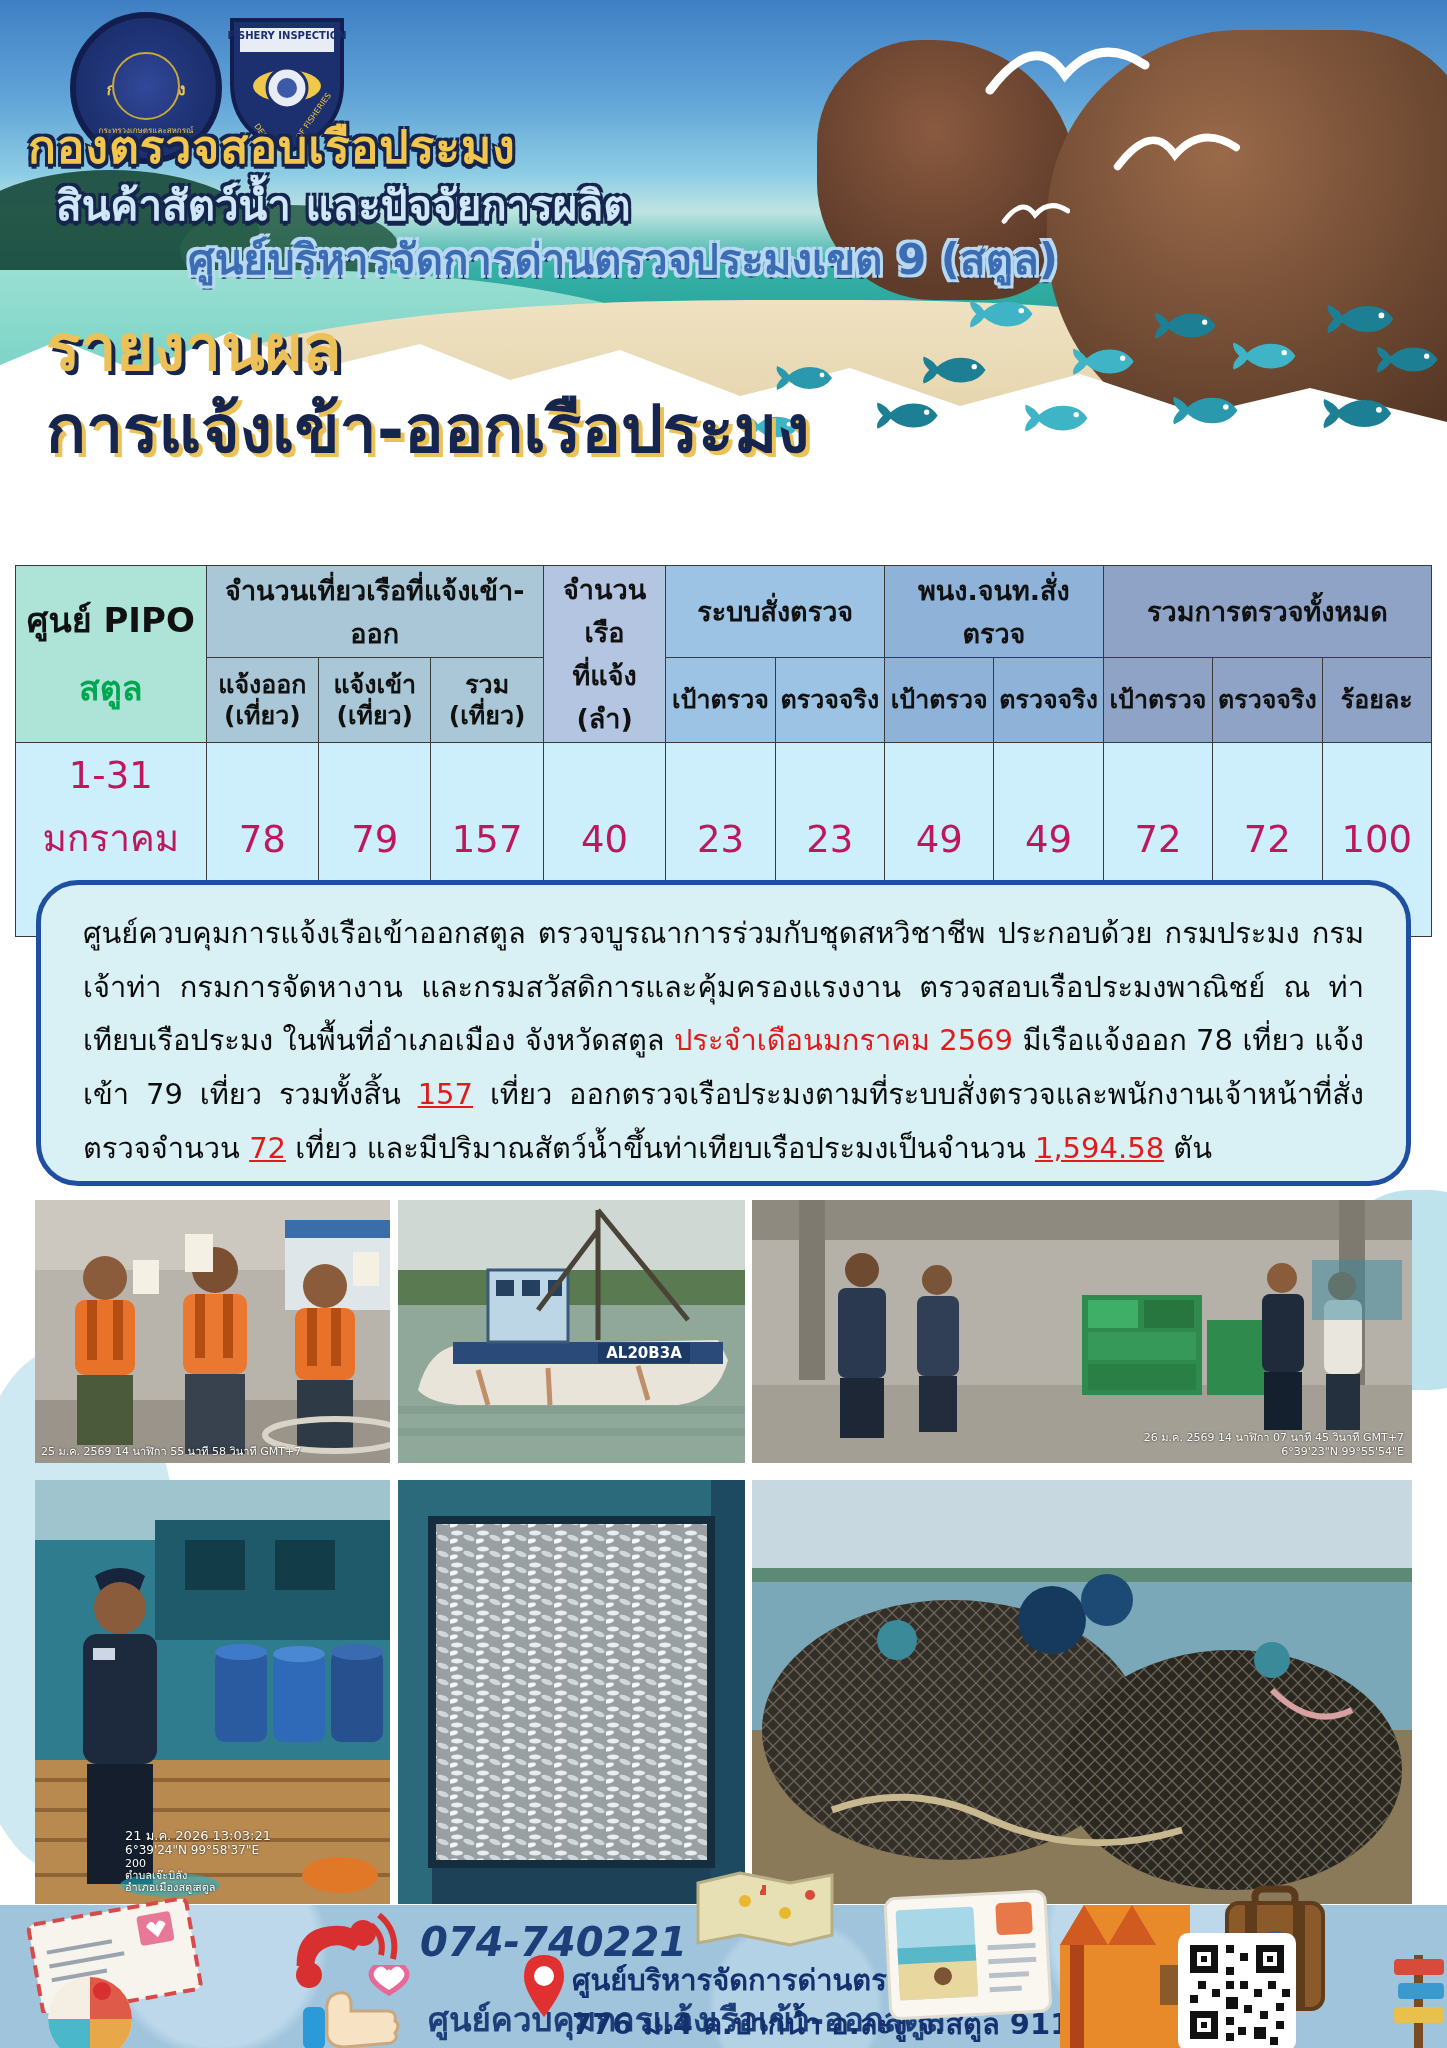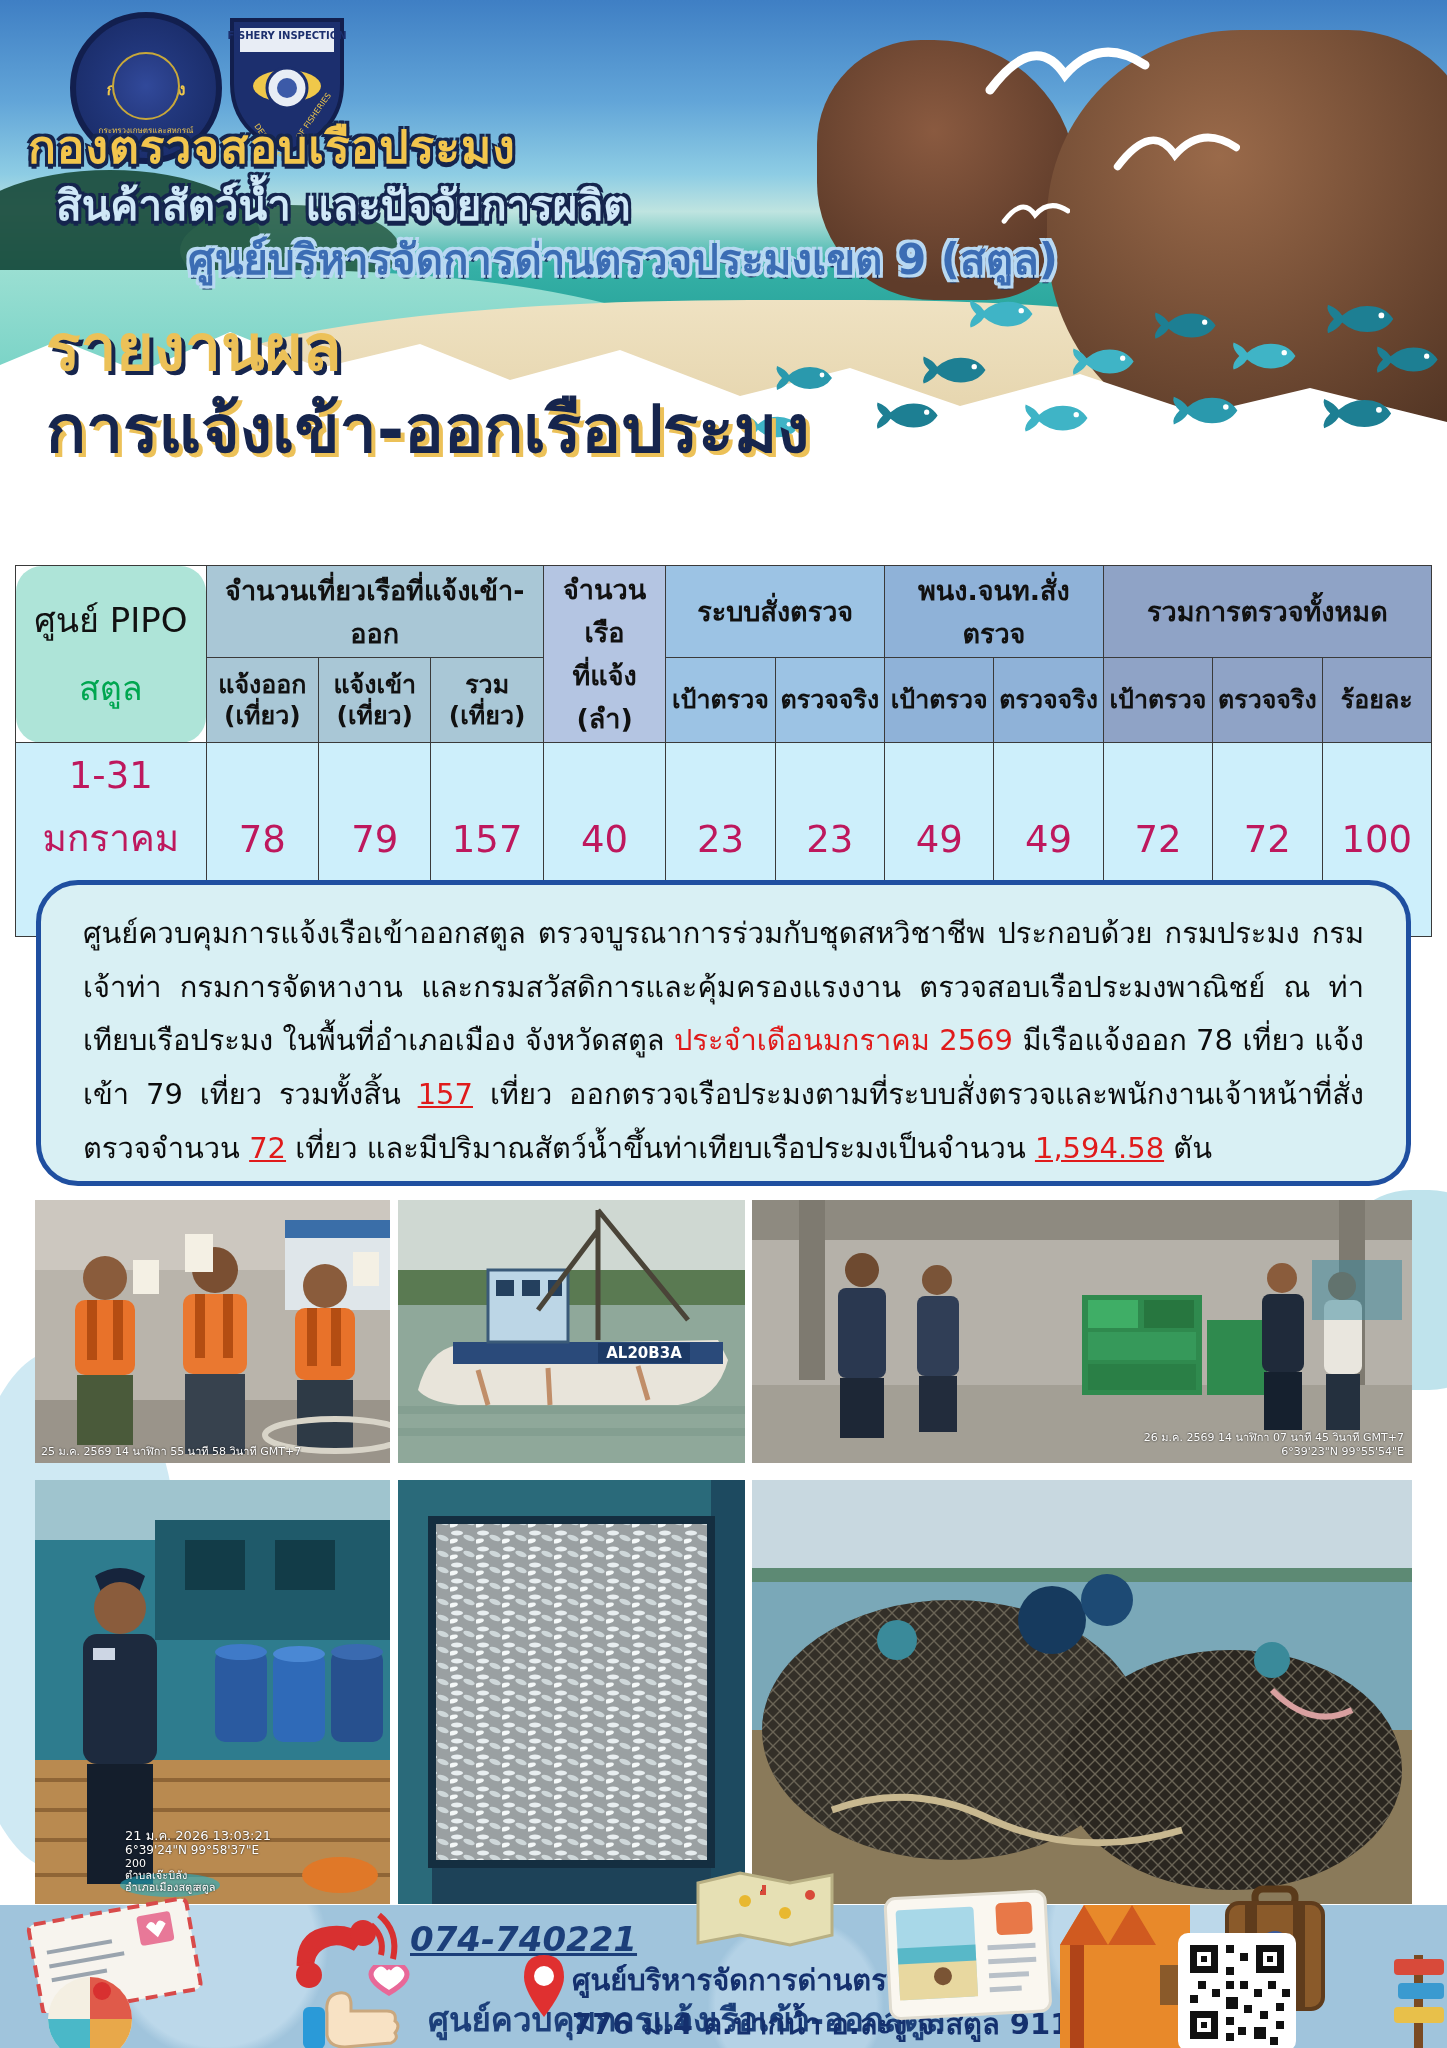--- a/index.html
+++ b/index.html
@@ -36,21 +36,21 @@
   
   .m-t1{position:absolute;left:46px;top:296px;font-size:64px;font-weight:bold;color:#ecc158;
     text-shadow:4px 4px 0 #16254d;z-index:5;}
   .m-t2{position:absolute;left:46px;top:376px;font-size:66px;font-weight:bold;color:#16254d;
     text-shadow:4px 4px 0 #ecc158;z-index:5;}
   .fish{position:absolute;z-index:4;}
   
   .tblwrap{position:absolute;left:15px;top:565px;width:1417px;}
   table.rep{border-collapse:collapse;width:100%;table-layout:fixed;}
   table.rep th,table.rep td{border:1.5px solid #3a3a3a;text-align:center;vertical-align:middle;padding:2px;}
-  th.corner{background:#aee4d8;font-size:34px;font-weight:normal;color:#111;border-radius:26px;}
+  th.corner{background:#aee4d8;font-size:34px;font-weight:bold;color:#111;}
   th.corner .nm{color:#00a650;font-size:34px;display:block;margin-top:14px;}
   th.g1{background:#a9c7d6;}  th.g2{background:#b4c5e2;}
   th.g3{background:#9cc3e4;}  th.g4{background:#8fb2d8;margin-top:11px;}  th.g5{background:#8fa3c6;}
   th.grp{font-size:27px;font-weight:bold;color:#111;}
   th.sub{font-size:25px;font-weight:bold;color:#111;line-height:1.25;}
   tr.vals td{background:#cdeffb;font-size:37px;font-weight:normal;color:#be185d;height:142px;}
   td.period{font-size:28px;font-weight:bold;line-height:1.7;}
   .red{color:#e01b1b;}
   
   .report-box{position:absolute;left:36px;top:880px;width:1375px;height:306px;background:#d9f0f4;
@@ -61,21 +61,21 @@
   .photo{position:absolute;overflow:hidden;background:#888;}
   .photo svg{display:block;width:100%;height:100%;}
   .ovl{position:absolute;color:#fff;font-size:11px;line-height:1.25;text-shadow:0 0 2px #000;}
   .wash{position:absolute;background:#cfe9f3;border-radius:45%;z-index:0;}
   
   .footer{position:absolute;left:0;top:1905px;width:1447px;height:143px;
     background:radial-gradient(circle at 15% 30%,#bcd8ea 0 8%,transparent 9%),
                radial-gradient(circle at 55% 70%,#b4d2e6 0 10%,transparent 11%),
                radial-gradient(circle at 80% 20%,#bcd8ea 0 9%,transparent 10%),
                #a0c4dc;}
-  .f-phone-num{position:absolute;left:410px;top:14px;font-size:34px;font-weight:bold;color:#1c3f7a;font-style:italic;text-decoration:underline;}
+  .f-phone-num{position:absolute;left:420px;top:14px;font-size:40px;font-weight:bold;color:#1c3f7a;font-style:italic;}
   .f-fb-label{position:absolute;left:428px;top:88px;font-size:33px;font-weight:bold;color:#1c3f7a;}
   .f-office{position:absolute;left:572px;top:52px;font-size:29px;font-weight:bold;color:#14306e;}
   .f-addr{position:absolute;left:572px;top:96px;font-size:29px;font-weight:bold;color:#14306e;}
   .f-item{position:absolute;}
 </style>
 </head>
 <body>
 
 <div class="page">
 

